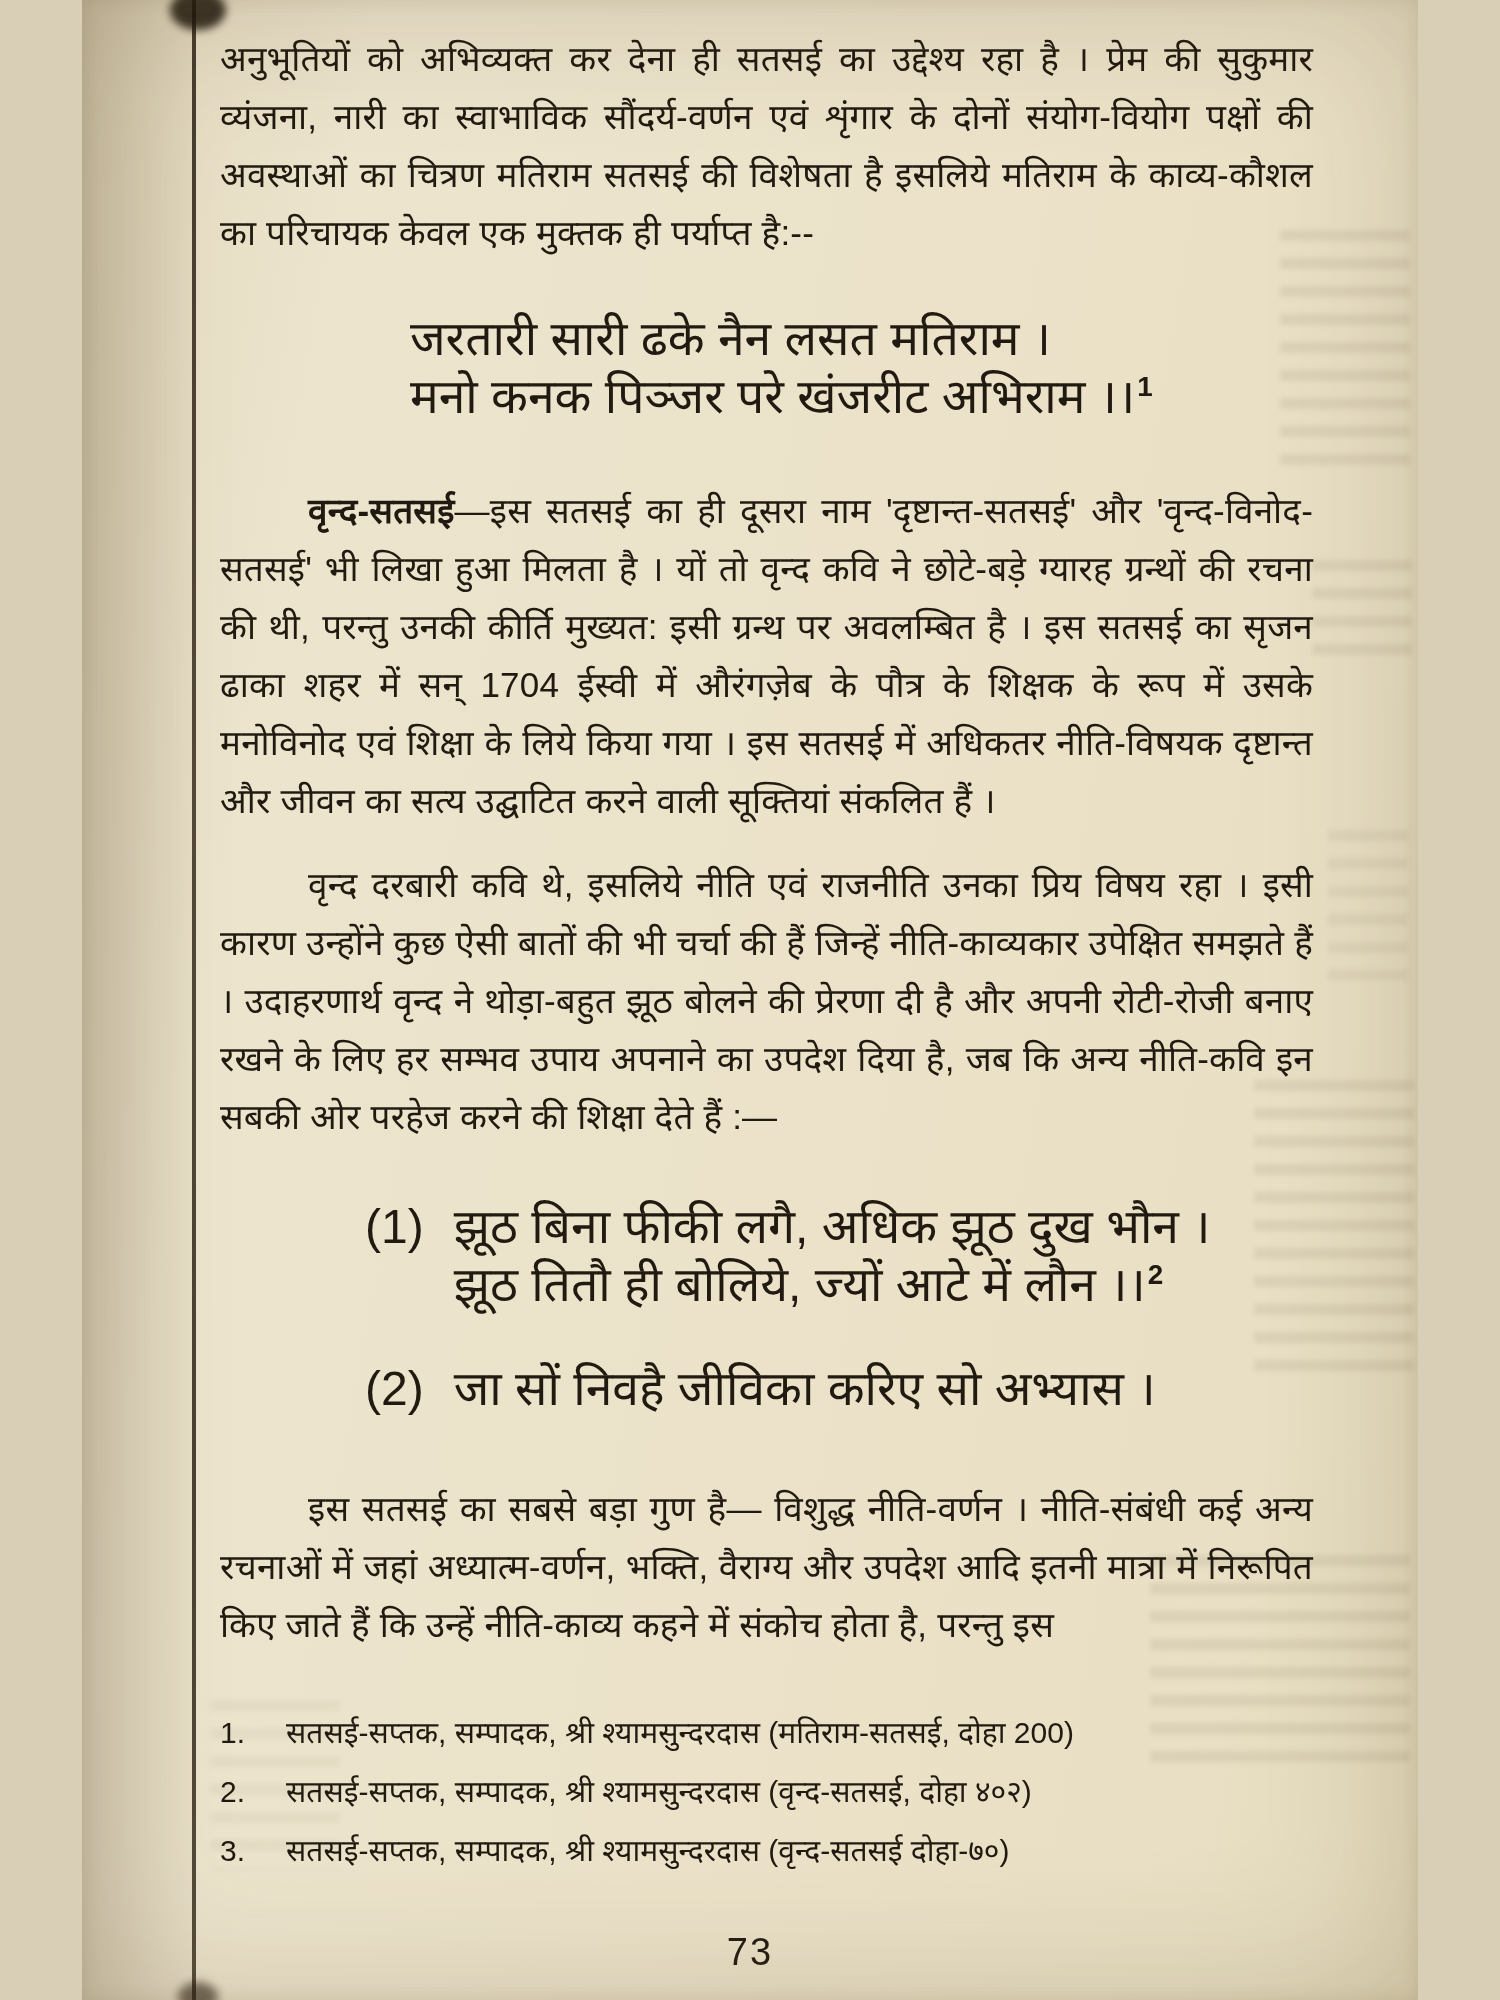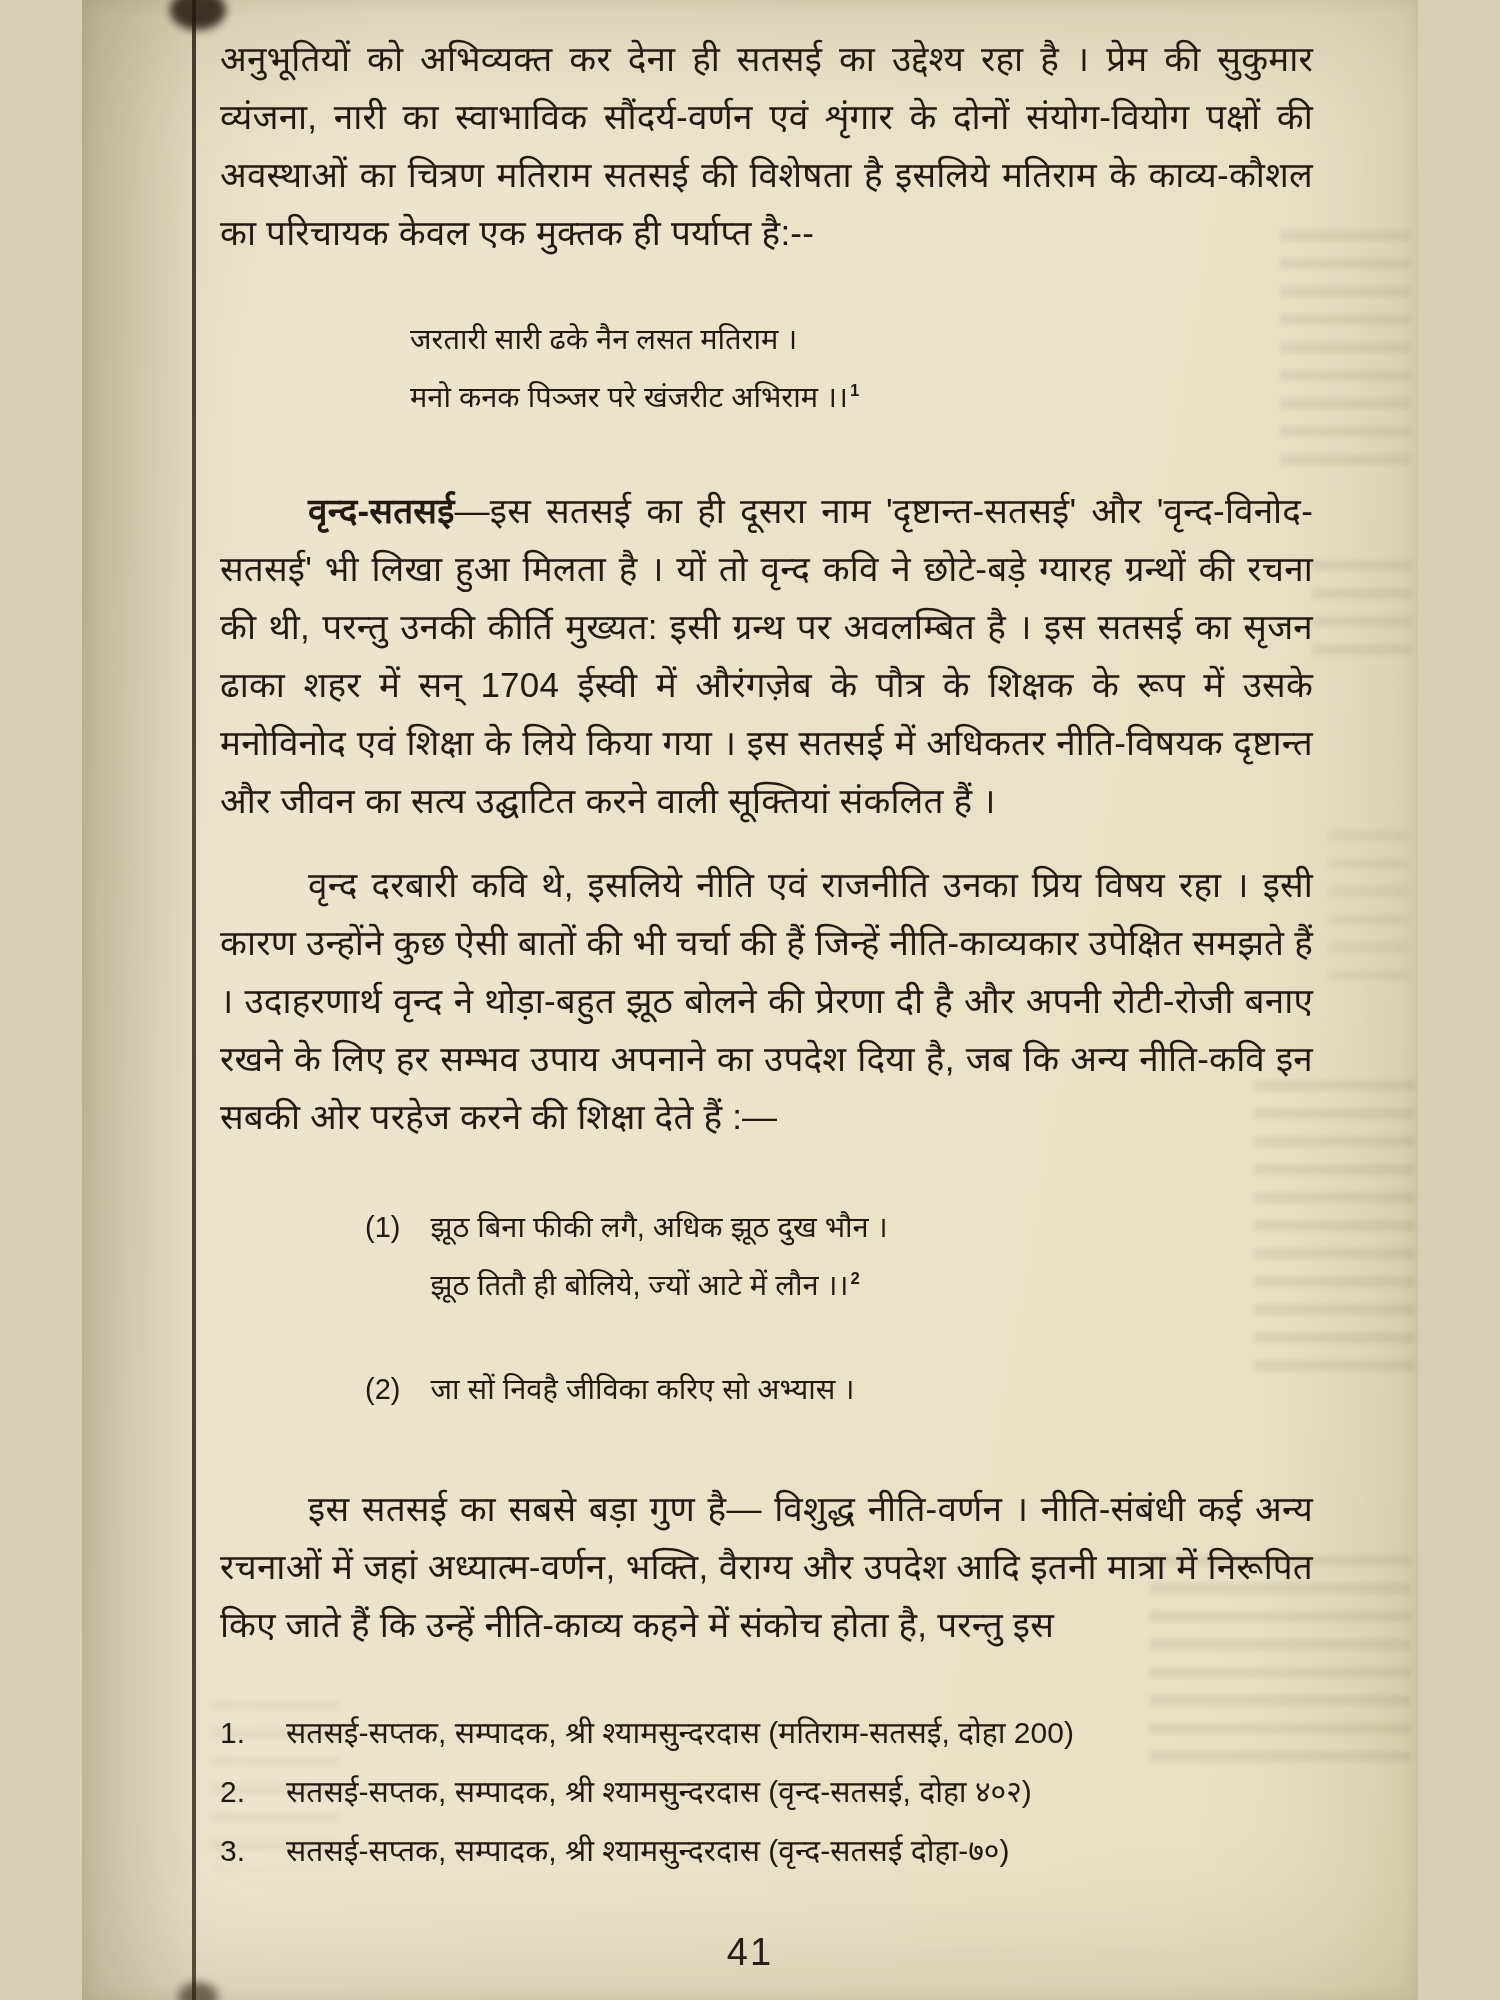--- a/index.html
+++ b/index.html
@@ -69,21 +69,21 @@
     text-align: justify;
     letter-spacing: 0.2px;
   }
   .para.indent { text-indent: 88px; }
   .p1 { margin-bottom: 48px; }
   .p2 { margin-bottom: 26px; }
   .p3 { margin-bottom: 52px; }
   .p4 { margin-bottom: 56px; }
   .lead { font-weight: bold; }
 
-  .verse { font-size: 29px; line-height: 58px; }
+  .verse { font-size: 48px; line-height: 58px; }
   .verse .vline { white-space: nowrap; }
   .verse.v1 { margin: 0 0 56px 190px; }
   .verse.numbered { display: flex; gap: 30px; }
   .verse.v2 { margin: 0 0 46px 145px; }
   .verse.v3 { margin: 0 0 62px 145px; }
   .verse .marker { flex: 0 0 auto; }
   .fnref {
     font-size: 0.58em;
     vertical-align: super;
     line-height: 0;
@@ -178,15 +178,15 @@
         <span class="fn-text">सतसई-सप्तक, सम्पादक, श्री श्यामसुन्दरदास (वृन्द-सतसई, दोहा ४०२)</span>
       </div>
       <div class="fn">
         <span class="fn-num">3.</span>
         <span class="fn-text">सतसई-सप्तक, सम्पादक, श्री श्यामसुन्दरदास (वृन्द-सतसई दोहा-७०)</span>
       </div>
     </div>
 
   </div>
 
-  <div class="page-number">41</div>
+  <div class="page-number">73</div>
 
 </div>
 
 </body></html>

